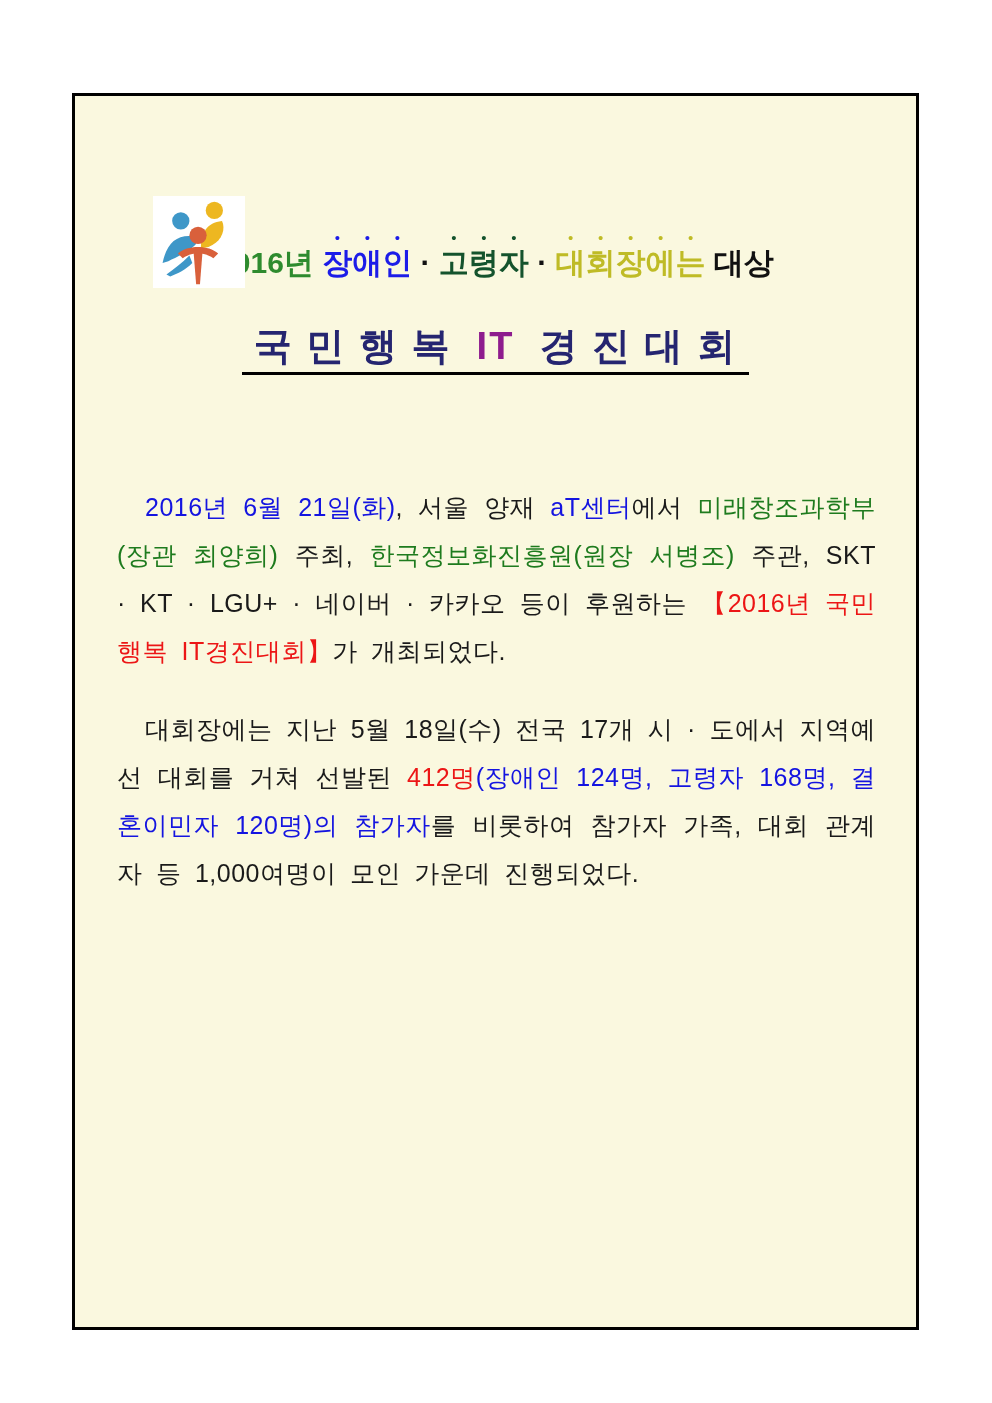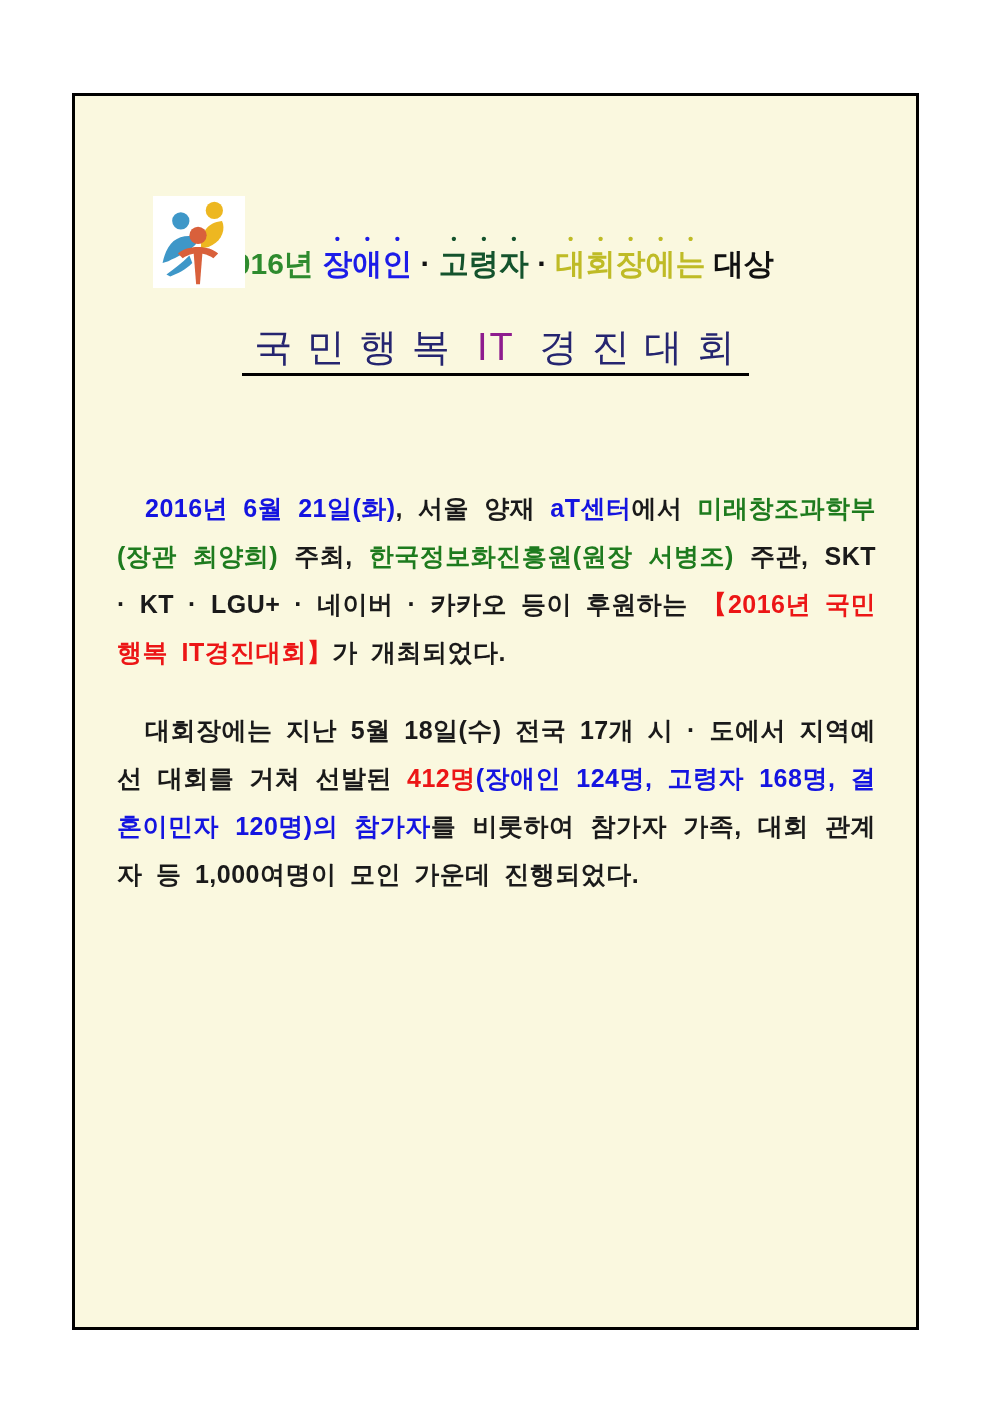--- a/index.html
+++ b/index.html
@@ -34,47 +34,47 @@
     font-weight: bold;
     line-height: 46px;
     letter-spacing: 0px;
     color: #111111;
   }
   .emph {
     -webkit-text-emphasis: filled dot;
     -webkit-text-emphasis-position: over right;
     text-emphasis: filled dot;
     text-emphasis-position: over right;
+    font-family: Liberation Serif, serif;
   }
   .title2-wrap { margin-top: 1px; }
   .title2 {
     display: inline-block;
     font-size: 38px;
-    font-weight: normal;
+    font-weight: bold;
     line-height: 46px;
     letter-spacing: 2px;
     border-bottom: 3px solid #000000;
     padding: 0 12px 3px 12px;
     white-space: pre;
   }
   
   .bodytext {
     margin-top: 72px;
     padding: 0 40px 0 42px;
   }
   .bodytext p {
     margin: 0 0 30px 0;
     font-size: 25px;
     line-height: 48px;
     color: #1a1a1a;
     text-align: justify;
     text-indent: 28px;
     word-spacing: 6px;
     letter-spacing: 0.5px;
-    font-weight: bold;
   }
   
   .t-blue   { color: #1414e0; }
   .t-green  { color: #1e7b1e; }
   .t-red    { color: #ec1616; }
   .t-navy   { color: #252570; }
   .t-purple { color: #8e1c8e; }
   .t-tgreen { color: #2e8b2e; }
   .t-tblue  { color: #1c1ce8; }
   .t-tred   { color: #14532d; }

